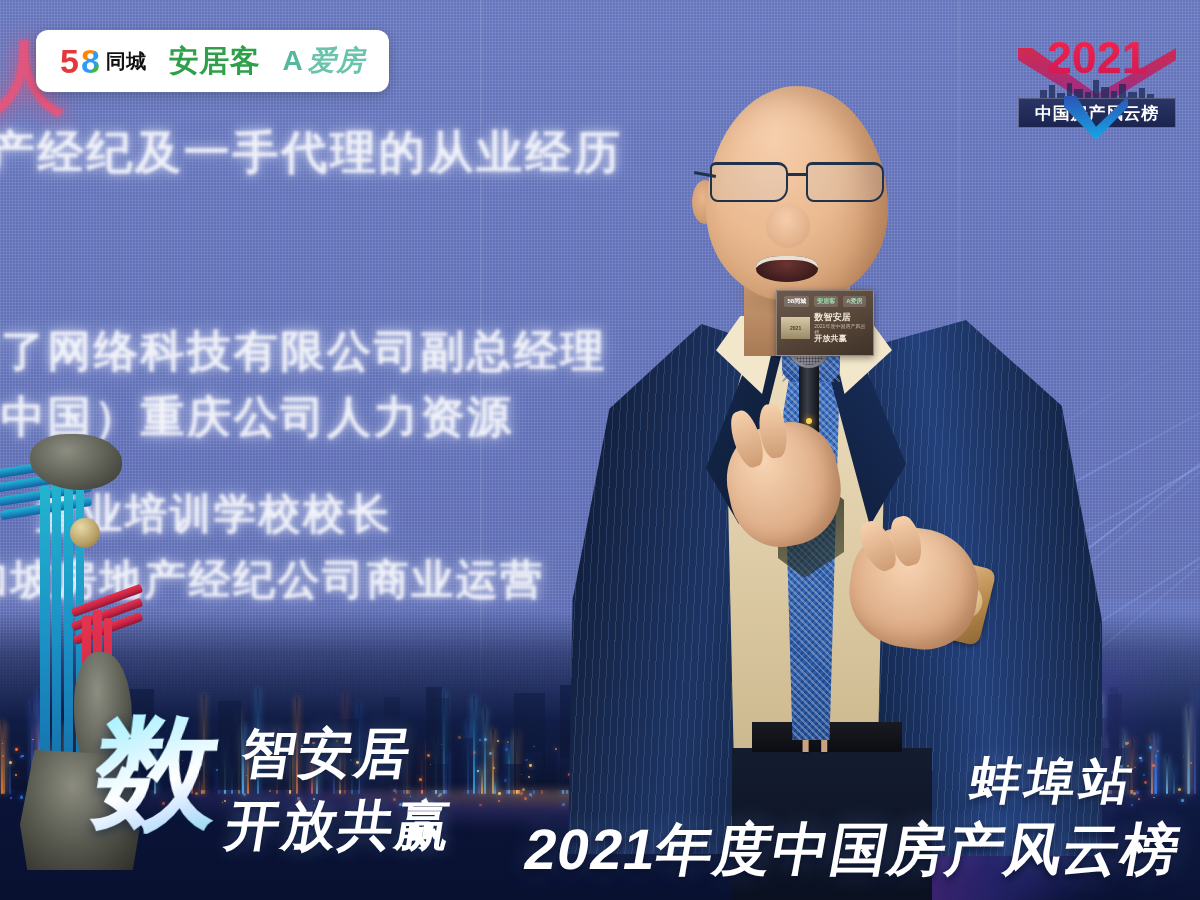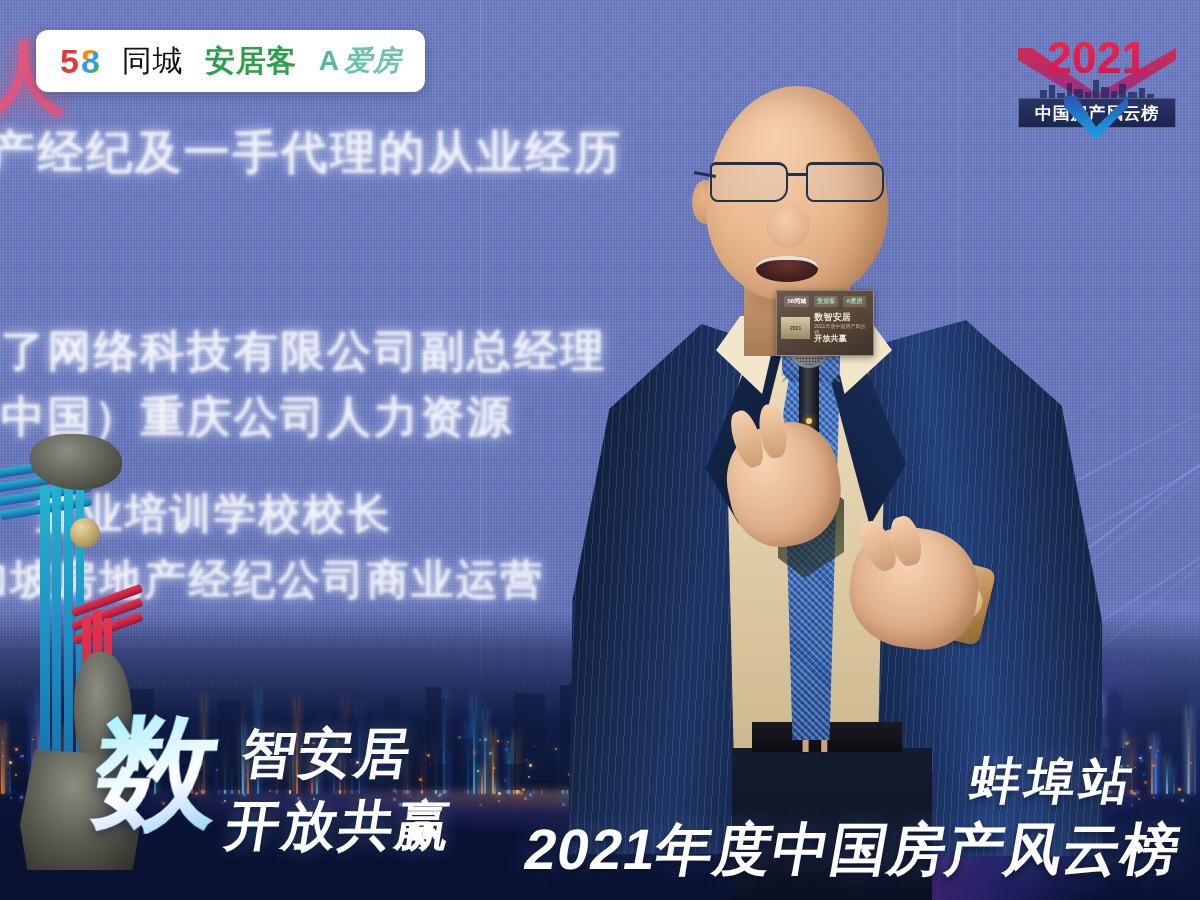--- a/index.html
+++ b/index.html
@@ -51,21 +51,21 @@
     position:absolute;left:36px;top:30px;height:62px;
     background:#ffffff;border-radius:12px;
     display:flex;align-items:center;gap:22px;padding:0 24px;
     box-shadow:0 3px 12px rgba(0,0,0,.22);
   }
   .logo58{display:flex;align-items:center;gap:2px;}
   .d5{font-size:34px;font-weight:800;color:#e4393c;line-height:1;}
   .d8{font-size:34px;font-weight:800;line-height:1;
       background:linear-gradient(135deg,#ff8400 0%,#ff8400 40%,#2f9bf2 41%,#2f9bf2 70%,#3cb54a 71%);
       -webkit-background-clip:text;background-clip:text;color:transparent;}
-  .tc{font-size:30px;font-weight:400;color:#111;margin-left:20px;letter-spacing:.02em;}
+  .tc{font-size:20px;font-weight:700;color:#111;margin-left:4px;letter-spacing:.02em;}
   .ajk{font-size:30px;font-weight:800;color:#2fa04a;letter-spacing:.02em;}
   .aifang{display:flex;align-items:center;gap:5px;}
   .aifang-mark{font-size:28px;font-weight:800;color:#55b79c;}
   .aifang-text{font-size:28px;font-style:italic;font-weight:700;color:#6cc3ab;letter-spacing:.02em;}
 
   
   .event-logo{position:absolute;right:18px;top:22px;width:170px;height:122px;}
   .logo-chevron{
     position:absolute;left:6px;top:26px;width:158px;height:74px;
     background:linear-gradient(180deg,#d6254a 0%,#a42a7a 55%,#1f63c9 100%);

